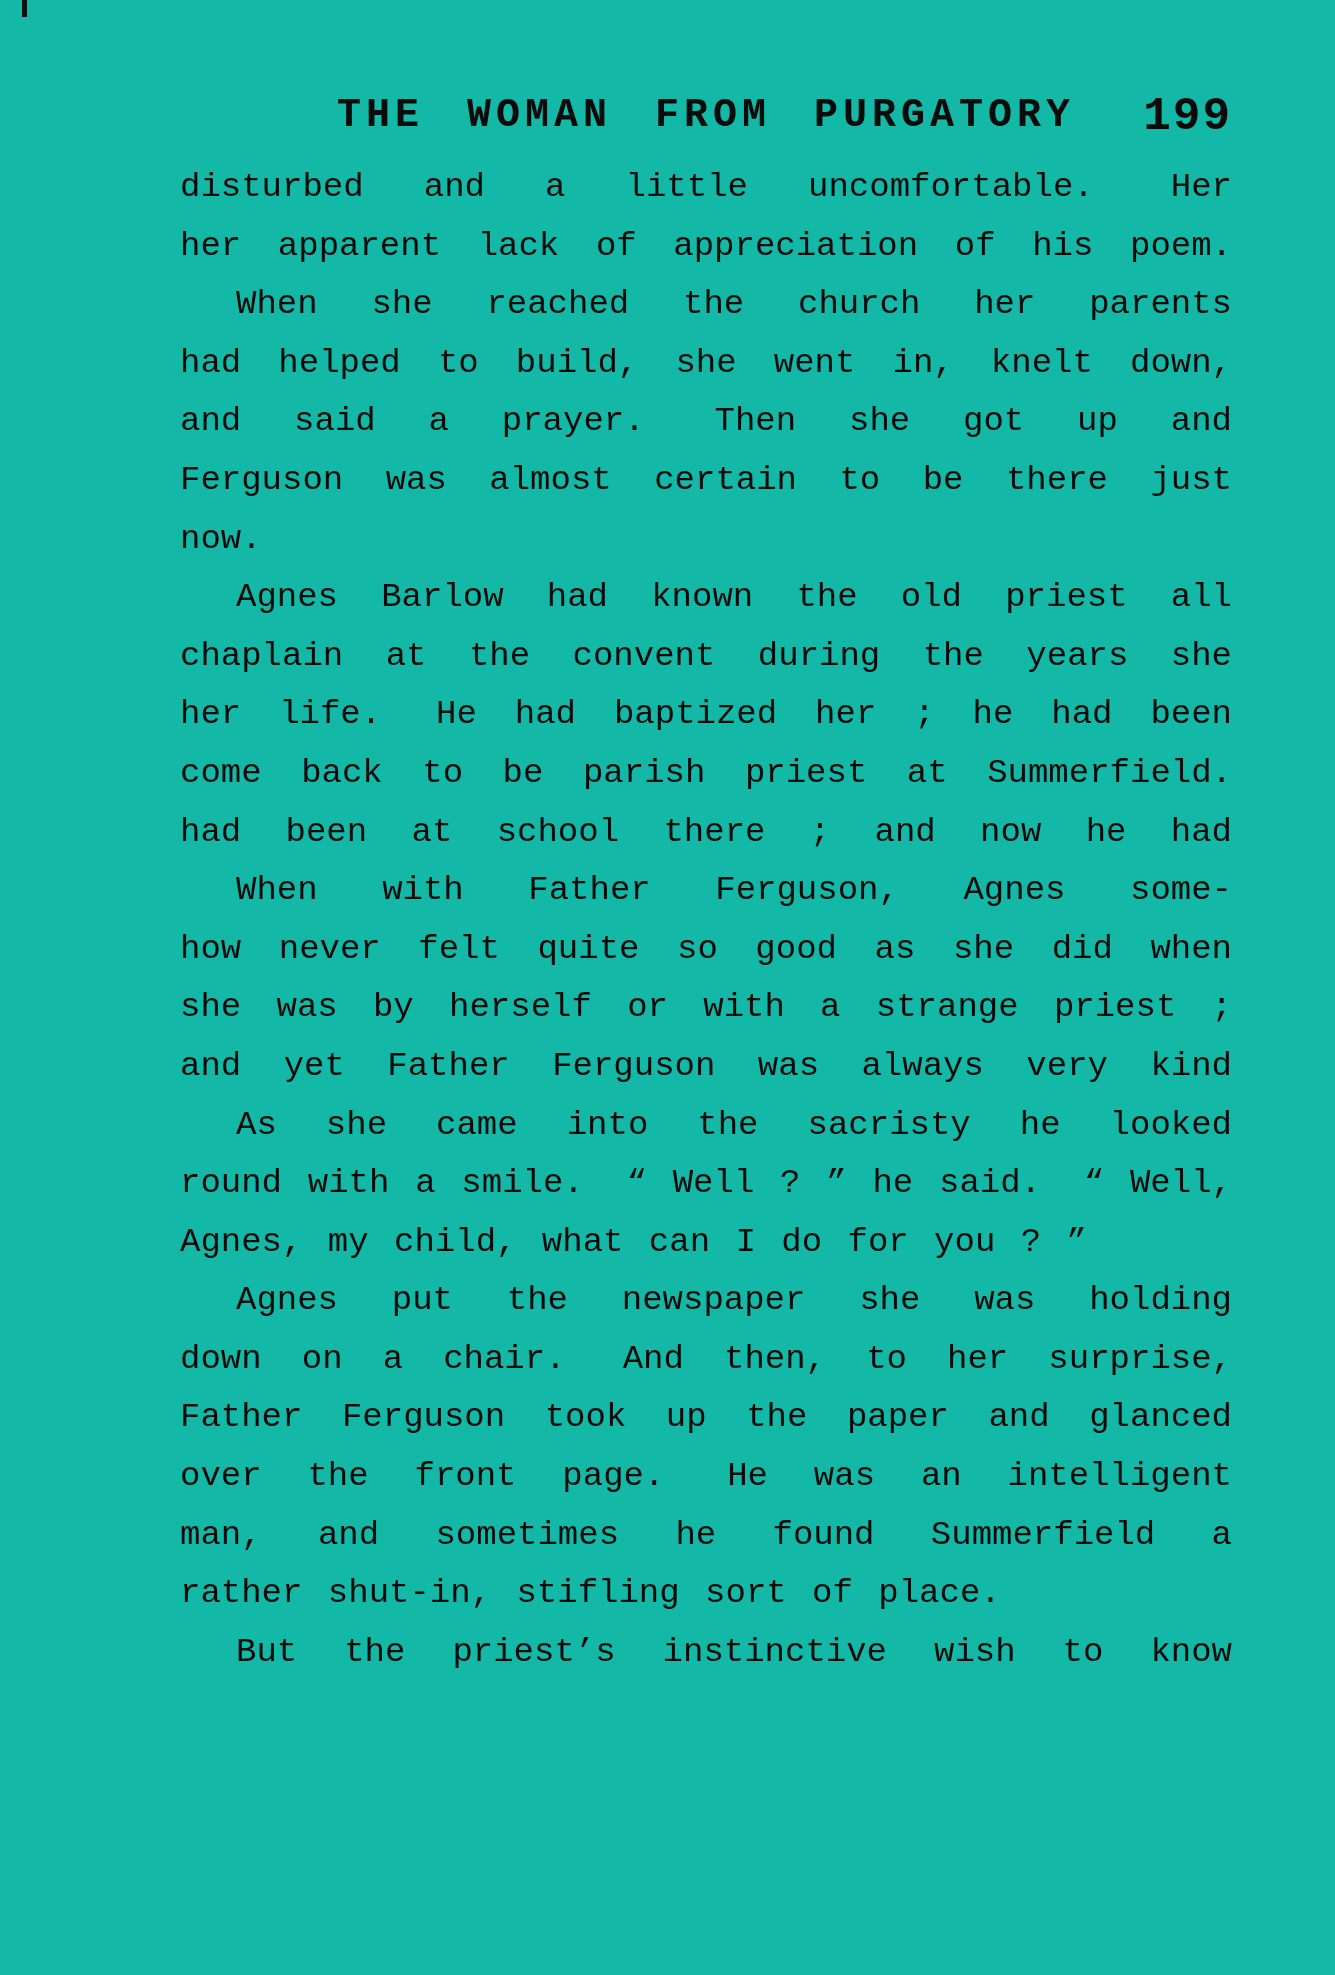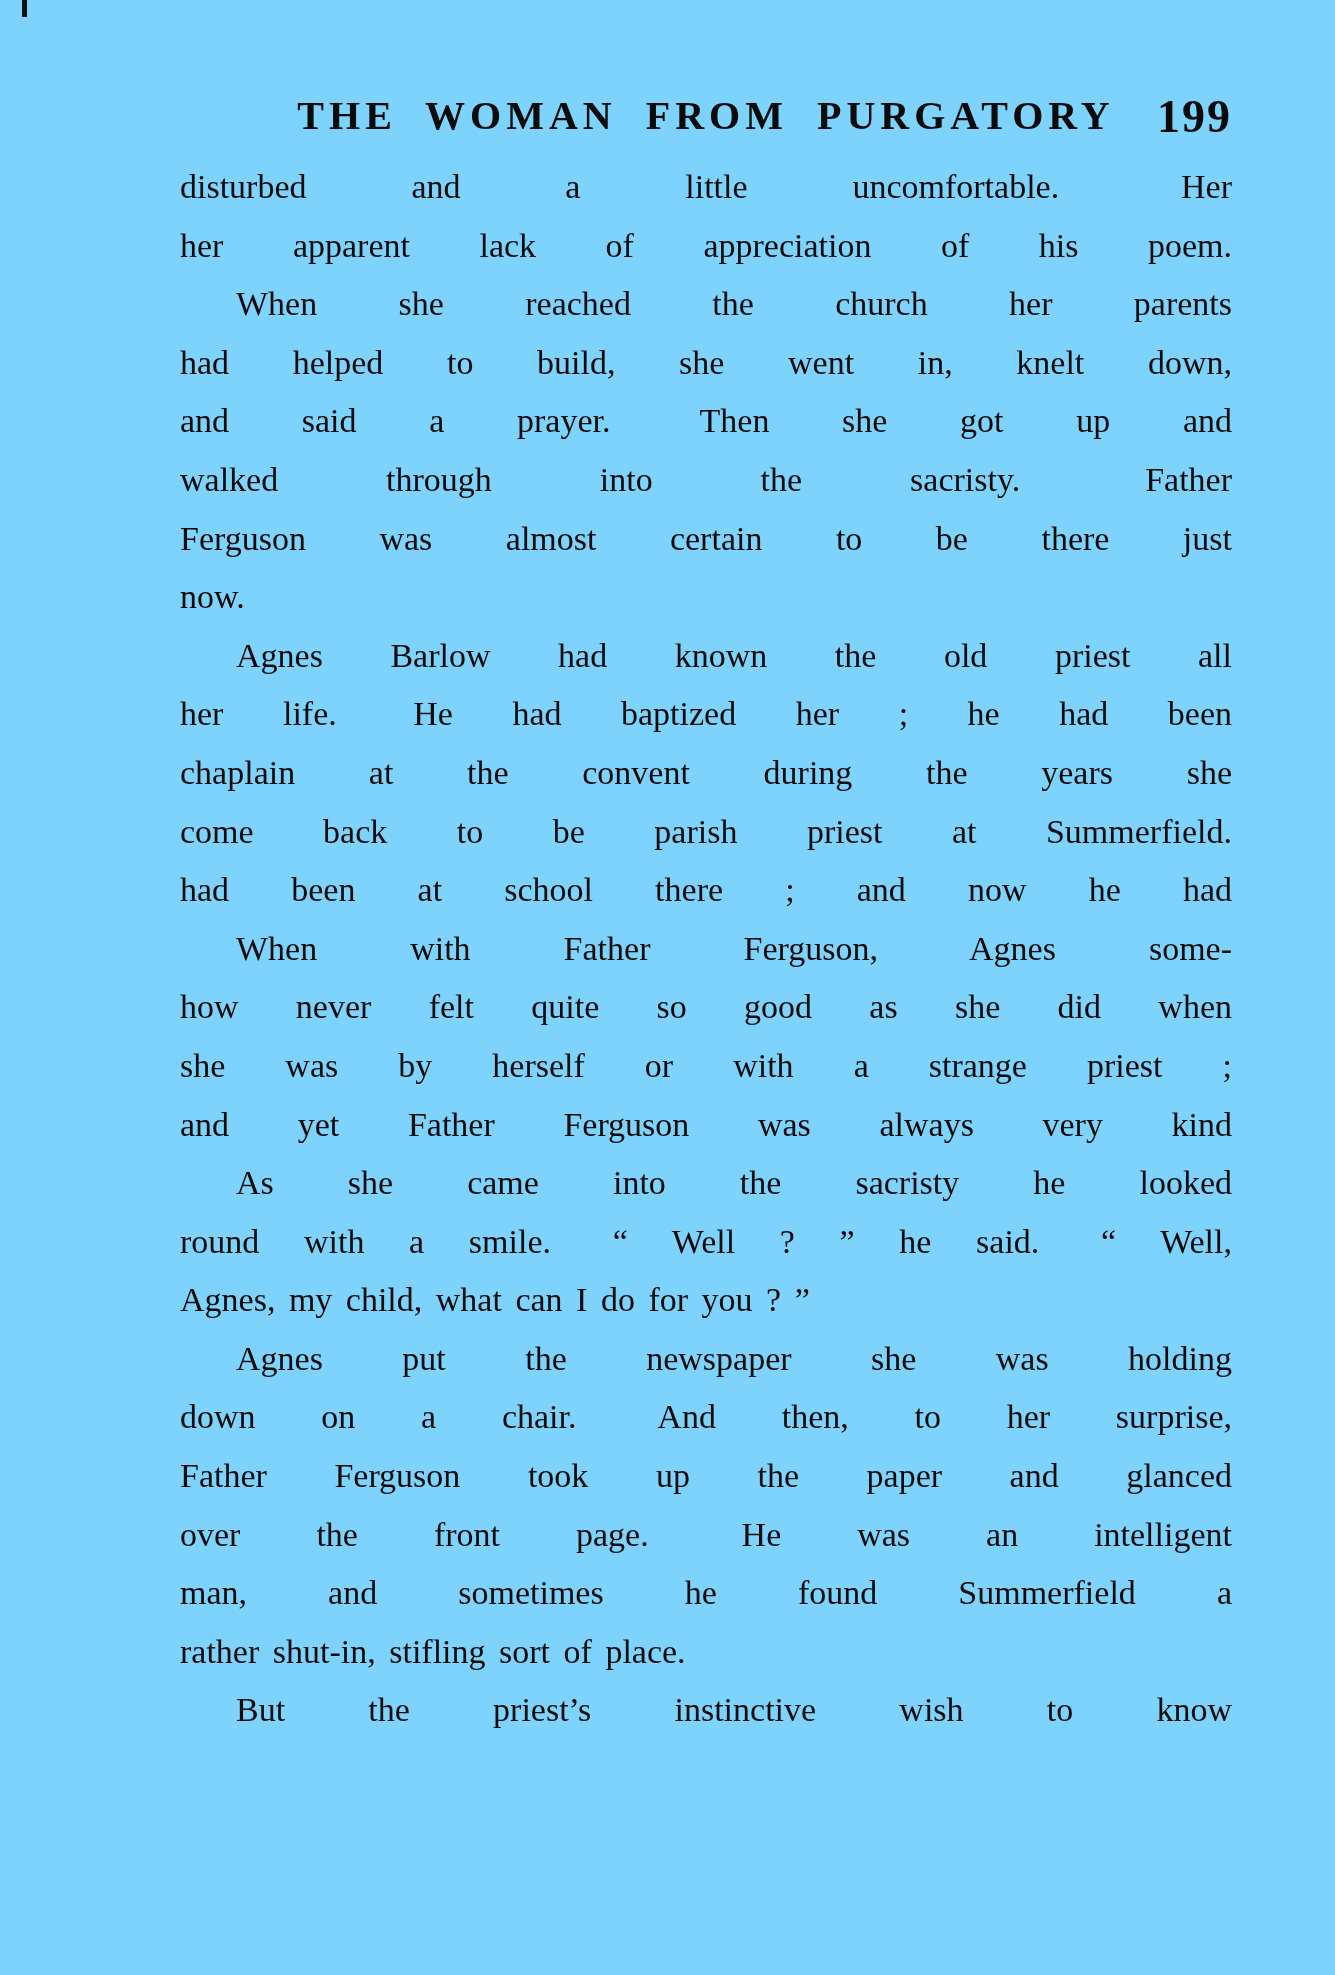--- a/index.html
+++ b/index.html
@@ -4,23 +4,23 @@
 <style>
   html, body {
     margin: 0;
     padding: 0;
     background: #ffffff;
   }
   .page {
     position: relative;
     width: 1335px;
     height: 1975px;
-    background: #7dd3fc;
+    background: #14b8a6;
     overflow: hidden;
-    font-family: Liberation Serif, serif;
+    font-family: Liberation Mono, monospace;
     color: #0b0b0b;
   }
   .scan-mark {
     position: absolute;
     left: 22px;
     top: 0;
     width: 5px;
     height: 17px;
     background: #111111;
   }
@@ -80,26 +80,25 @@
   <div class="running-head">
     <span class="head-title">THE WOMAN FROM PURGATORY</span>
     <span class="page-number">199</span>
   </div>
   <div class="text-block" id="text-block">
       <div class="line">disturbed and a little uncomfortable.  Her</div>
       <div class="line">her apparent lack of appreciation of his poem.</div>
       <div class="line indent">When she reached the church her parents</div>
       <div class="line">had helped to build, she went in, knelt down,</div>
       <div class="line">and said a prayer.  Then she got up and</div>
-      <div class="line">walked through into the sacristy.  Father</div>
       <div class="line">Ferguson was almost certain to be there just</div>
       <div class="line nofill">now.</div>
       <div class="line indent">Agnes Barlow had known the old priest all</div>
+      <div class="line">chaplain at the convent during the years she</div>
       <div class="line">her life.  He had baptized her ; he had been</div>
-      <div class="line">chaplain at the convent during the years she</div>
       <div class="line">come back to be parish priest at Summerfield.</div>
       <div class="line">had been at school there ; and now he had</div>
       <div class="line indent">When with Father Ferguson, Agnes some-</div>
       <div class="line">how never felt quite so good as she did when</div>
       <div class="line">she was by herself or with a strange priest ;</div>
       <div class="line">and yet Father Ferguson was always very kind</div>
       <div class="line indent">As she came into the sacristy he looked</div>
       <div class="line">round with a smile.  “ Well ? ” he said.  “ Well,</div>
       <div class="line nofill">Agnes, my child, what can I do for you ? ”</div>
       <div class="line indent">Agnes put the newspaper she was holding</div>

